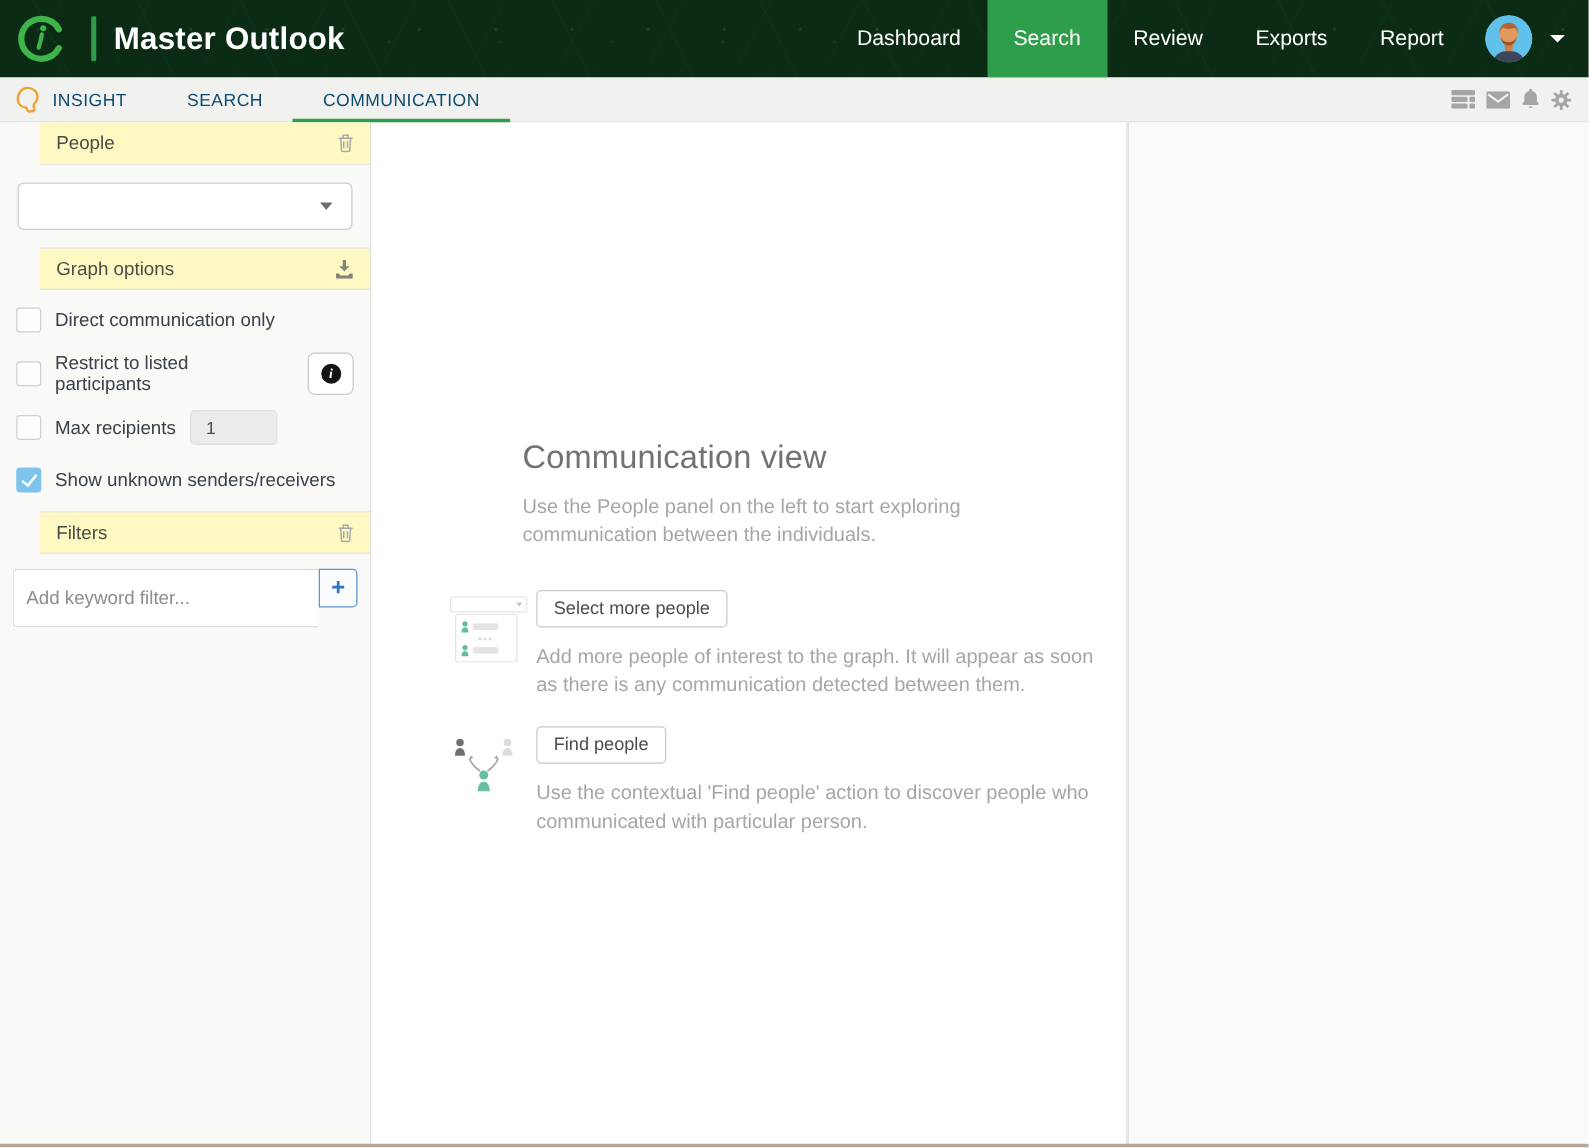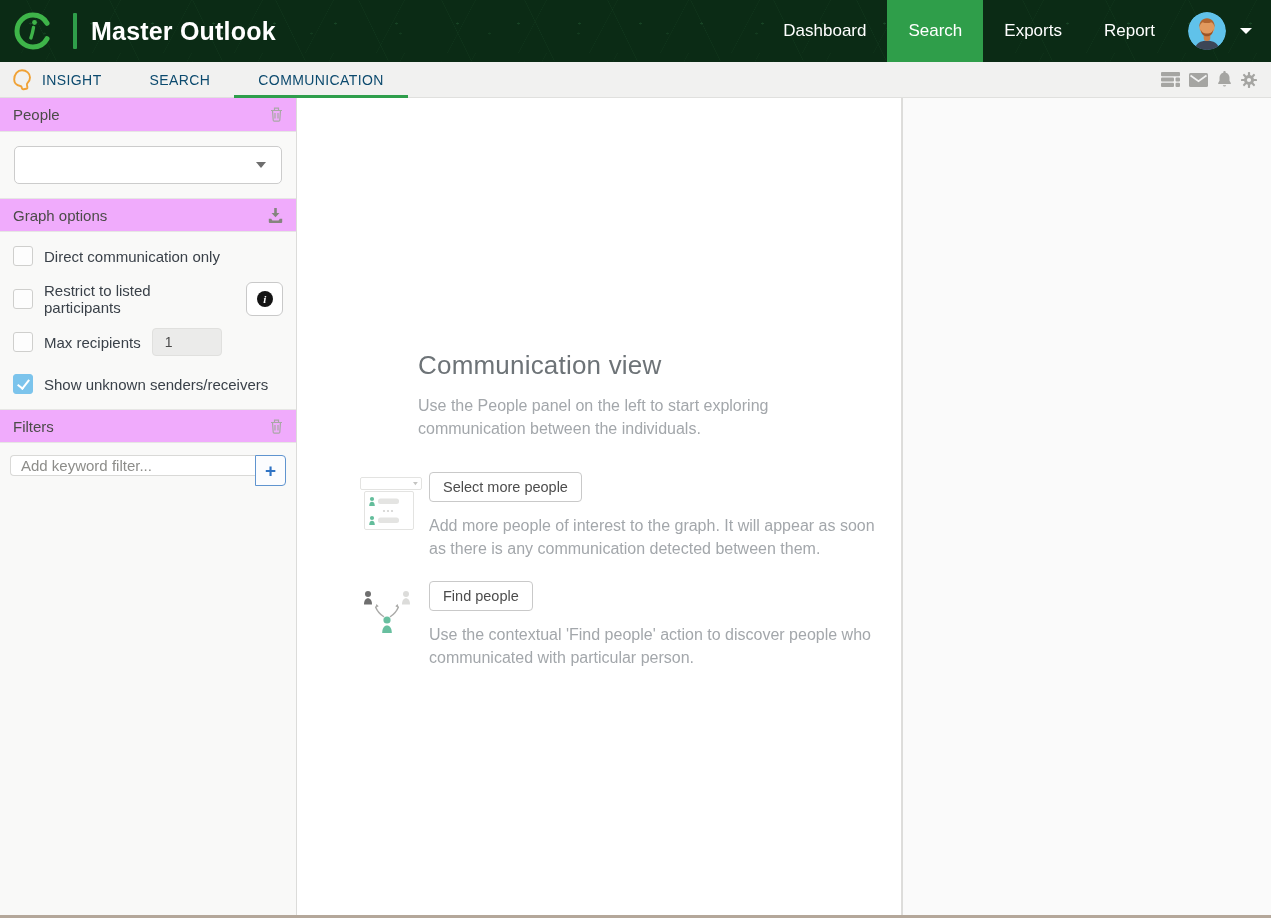--- a/index.html
+++ b/index.html
@@ -34,40 +34,40 @@
     display:flex; align-items:stretch;
   }
   .tab{ display:flex; align-items:center; gap:10px; padding:0 24px; font-size:14px; color:#0c4a6e; letter-spacing:.4px; position:relative; cursor:pointer; }
   .tab.with-icon{ padding-left:12px; }
   .tab.active::after{ content:""; position:absolute; left:0; right:0; bottom:-1px; height:3px; background:#2e9e4b; }
   .tab-icons{ margin-left:auto; display:flex; align-items:center; gap:9px; padding-right:14px; }
   .tab-icons .ticon{ display:flex; align-items:center; cursor:pointer; }
 
   
   .sidebar{ position:absolute; top:98px; left:0; width:297px; bottom:3px; background:#f9f9f8; border-right:1px solid #dcdcda; }
-  .panel-header{ height:34px; background:#f0abfc; border-top:1px solid #e6e6e4; border-bottom:1px solid #e6e6e4; display:flex; align-items:center; justify-content:space-between; padding:0 13px; font-size:15px; color:#4b4b48; }
+  .panel-header{ height:34px; background:#fef9c3; border-top:1px solid #e6e6e4; border-bottom:1px solid #e6e6e4; display:flex; align-items:center; justify-content:space-between; padding:0 13px; font-size:15px; color:#4b4b48;margin-left:32px; }
   .panel-header:first-child{ border-top:none; }
   .hicon{ cursor:pointer; display:flex; align-items:center; }
   .people-body{ padding:14px; }
   .select{ height:38px; background:#fff; border:1px solid #ccc; border-radius:5px; position:relative; cursor:pointer; }
   .select-caret{ position:absolute; right:15px; top:15px; width:0; height:0; border-left:5.5px solid transparent; border-right:5.5px solid transparent; border-top:6.5px solid #6e6e6e; }
   .options-body{ padding:3px 0 4px; }
   .opt-row{ display:flex; align-items:center; padding:11px 13px; gap:11px; }
   .opt-row.tall{ padding:5px 13px; }
   .opt-row.mid{ padding:7px 13px; }
   .cb{ width:20px; height:20px; border:1px solid #cfcfcd; border-radius:3px; background:#fdfdfd; flex:none; cursor:pointer; position:relative; }
   .cb.checked{ background:#7cc4ec; border-color:#7cc4ec; }
   .cb.checked::after{ content:""; position:absolute; left:6px; top:2px; width:5px; height:10px; border:solid #fff; border-width:0 2px 2px 0; transform:rotate(38deg); }
   .opt-label{ font-size:15px; color:#3a4149; }
   .info-btn{ margin-left:6px; width:37px; height:34px; border:1px solid #c9c9c9; border-radius:6px; background:#fff; display:flex; align-items:center; justify-content:center; cursor:pointer; }
   .info-glyph{ width:16px; height:16px; border-radius:50%; background:#141414; color:#fff; font-size:11px; font-weight:bold; font-style:italic; display:flex; align-items:center; justify-content:center; font-family:"Liberation Serif",serif; }
   .max-input{ width:70px; height:28px; background:#ebebea; border:1px solid #e0e0de; border-radius:4px; padding:0 0 0 12px; font-size:14px; color:#4a4a4a; font-family:inherit; }
   .filters-body{ padding:12px 10px; }
   .input-group{ display:flex; }
-  .kw-input{ flex:1; height:21px; border:1px solid #d9d9d7; border-right:none; border-radius:4px 0 0 4px; padding:0 10px; font-size:15px; color:#444; background:#fff; outline:none; font-family:inherit; }
+  .kw-input{ flex:1; height:47px; border:1px solid #d9d9d7; border-right:none; border-radius:4px 0 0 4px; padding:0 10px; font-size:15px; color:#444; background:#fff; outline:none; font-family:inherit; }
   .kw-input::placeholder{ color:#8d8d8a; }
   .add-btn{ width:31px; height:31px; border:1px solid #5f94cf; border-radius:0 4px 4px 0; background:#fbfcfe; color:#2f73c4; font-size:19px; font-weight:bold; line-height:1; cursor:pointer; font-family:inherit; }
 
   
   .main{ position:absolute; top:98px; left:297px; width:605px; bottom:3px; background:#fff; border-right:1px solid #dedddb; }
   .main-content{ padding:252px 0 0 121px; }
   .page-title{ font-size:26px; font-weight:400; color:#6d7377; letter-spacing:.2px; }
   .intro{ margin-top:13px; width:352px; font-size:16px; line-height:23px; color:#a3a7ab; }
   .hint-row{ display:flex; margin-top:32px; }
   .hint-row + .hint-row{ margin-top:21px; }
@@ -91,20 +91,21 @@
         <circle cx="22.5" cy="14.5" r="2.4" fill="#3eb449"></circle>
         <path d="M21.5 19.5c-.6 3.5-1.6 7.5-2.6 10.5" stroke="#3eb449" stroke-width="3.4" stroke-linecap="round" fill="none"></path>
       </svg>
       <span class="brand-sep"></span>
       <span class="brand-title">Master Outlook</span>
     </div>
 
     <nav class="topnav">
       <a class="nav-item">Dashboard</a>
       <a class="nav-item active">Search</a>
+      <a class="nav-item">Review</a>
       <a class="nav-item">Exports</a>
       <a class="nav-item">Report</a>
       <div class="user">
         <svg width="38" height="38" viewBox="0 0 38 38">
           <defs>
               <clipPath id="avc">
                 <circle cx="19" cy="19" r="19"></circle>
               </clipPath>
             </defs>
           <g clip-path="url(#avc)">

